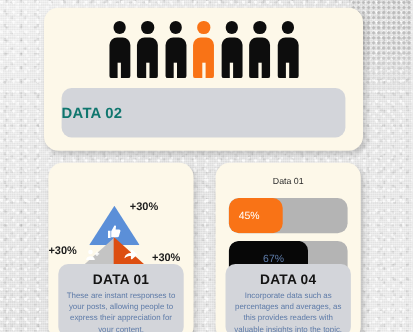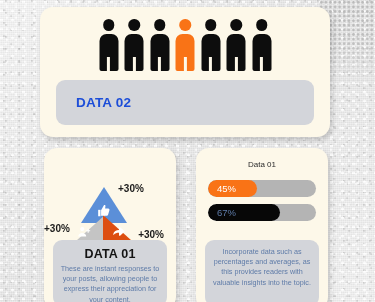--- a/index.html
+++ b/index.html
@@ -112,23 +112,22 @@
     left: 16px;
     top: 73px;
     width: 258px;
     height: 45px;
     display: flex;
     align-items: center;
   }
   #top-title {
     font-size: 13.5px;
     font-weight: bold;
-    color: #1d4ed8;
+    color: #0f766e;
     letter-spacing: .2px;
-    margin-left: 20px;
     white-space: nowrap;
   }
   #top-desc {
     font-size: 7.3px;
     line-height: 1.45;
     color: #5e7ba8;
     margin-left: 18px;
     max-width: 175px;
   }
 
@@ -195,21 +194,21 @@
     top: 12px;
   }
   #bars-title {
     text-align: center;
     font-size: 8px;
     color: #2b2b2b;
     margin-bottom: 11px;
   }
   .bar-track {
     position: relative;
-    height: 17px;
+    height: 32px;
     margin: 0 12px 7px 12px;
     background: #b4b4b4;
     border-radius: 9px;
     overflow: hidden;
   }
   .bar-fill {
     position: absolute;
     left: 0; top: 0; bottom: 0;
     border-radius: 9px;
     display: flex;
@@ -341,22 +340,23 @@
   <div id="bars-wrap">
     <div id="bars-title">Data 01</div>
 
     <div class="bar-track">
       <div class="bar-fill orange" id="bar-fill-1" style="width: 45%; background: rgb(249, 115, 22);">
         <span class="bar-value">45%</span>
       </div>
     </div>
 
     <div class="bar-track">
-      <div class="bar-fill black" id="bar-fill-2" style="width: 67%; background: rgb(7, 7, 7);">
+      <div class="bar-fill black" id="bar-fill-2" style="width: 67%; background: rgb(7, 7, 7); justify-content: center;">
         <span class="bar-value">67%</span>
       </div>
     </div>
   </div>
 
   <div class="plate-bottom">
+    <div class="bottom-title">DATA 04</div>
     <div class="bottom-desc">Incorporate data such as percentages and averages, as this provides readers with valuable insights into the topic.</div>
   </div>
 </div>
 
 </body></html>

